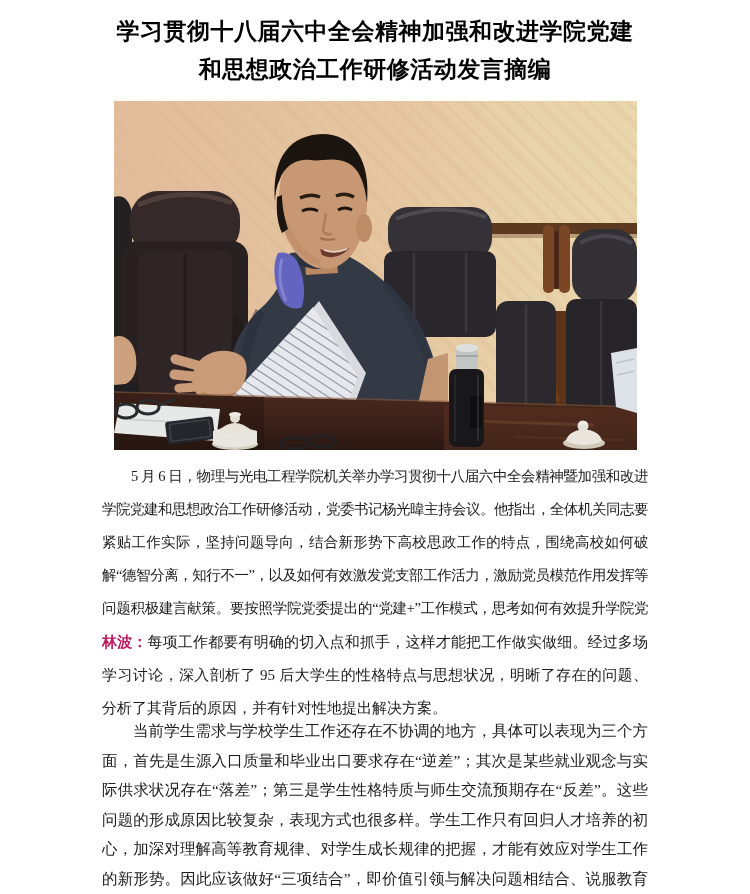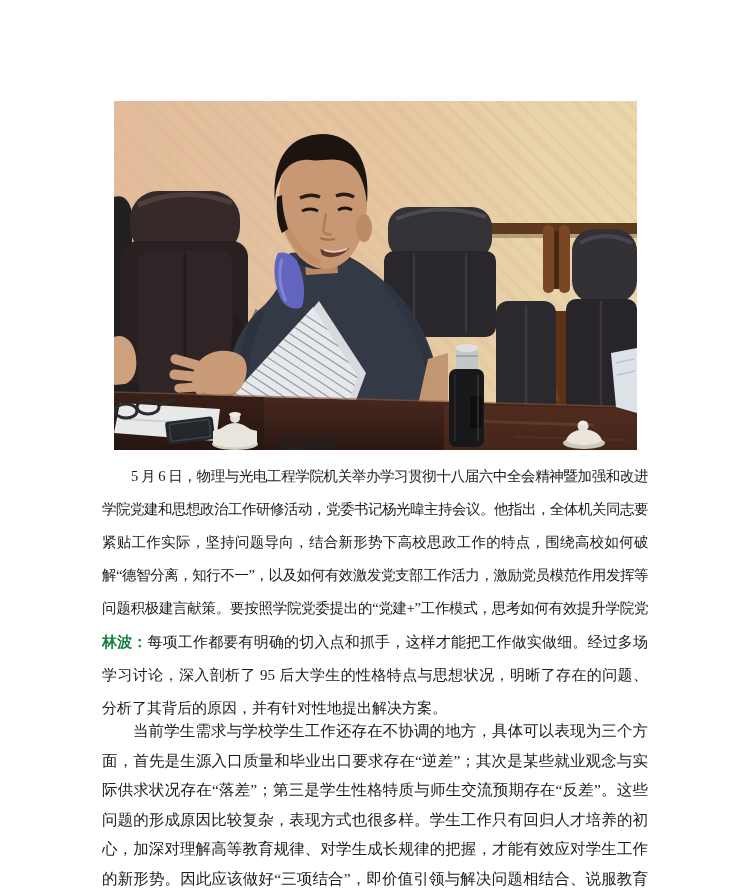--- a/index.html
+++ b/index.html
@@ -14,29 +14,33 @@
   }
   .title .tl{display:block;}
   .photo{position:absolute;left:114px;top:101px;width:523px;height:349px;margin:0;padding:0;}
   .photo svg{display:block;}
   .para{
     position:absolute;left:102px;width:546px;margin:0;
     text-align:justify;text-justify:inter-character;overflow:hidden;color:#1b1b1b;
   }
   .para-intro{top:460px;height:164px;font-size:14.5px;line-height:33px;letter-spacing:-0.5px;}
   .para-speaker{top:626px;height:100px;font-size:15px;line-height:33px;}
-  .para-speaker b{font-weight:bold;color:#15803d;}
+  .para-speaker b{font-weight:bold;color:#be185d;}
   .para-body{top:716px;height:178px;font-size:15.5px;line-height:29.5px;}
   .indent{text-indent:2em;}
 </style>
 </head>
 <body>
 
 <div class="page">
 
+  <h1 class="title">
+    <span class="tl">学习贯彻十八届六中全会精神加强和改进学院党建</span>
+    <span class="tl">和思想政治工作研修活动发言摘编</span>
+  </h1>
 
   <figure class="photo" aria-label="会议现场照片：一位身穿深色上衣的男子坐在深色会议桌前手持文件发言，背景为米色墙面与黑色皮质座椅，桌上有茶杯、保温瓶、手机和眼镜">
     <svg viewBox="0 0 523 349" width="523" height="349" xmlns="http://www.w3.org/2000/svg">
       <defs>
         <linearGradient id="wallg" x1="0" y1="0" x2="1" y2="0">
           <stop offset="0" stop-color="#e8c2a0"></stop>
           <stop offset="0.55" stop-color="#eccda8"></stop>
           <stop offset="0.8" stop-color="#eed9b0"></stop>
           <stop offset="1" stop-color="#efddb4"></stop>
         </linearGradient>

